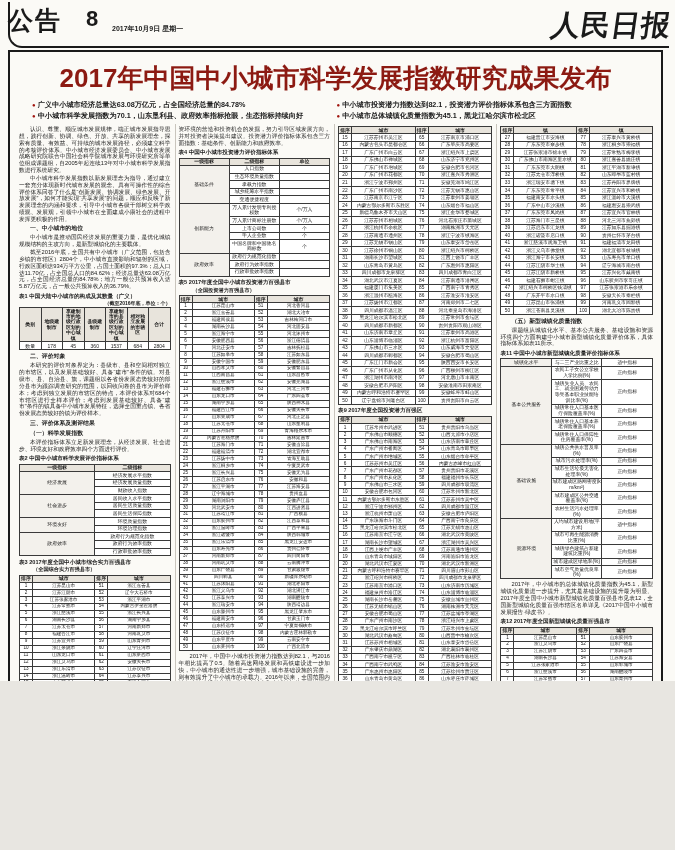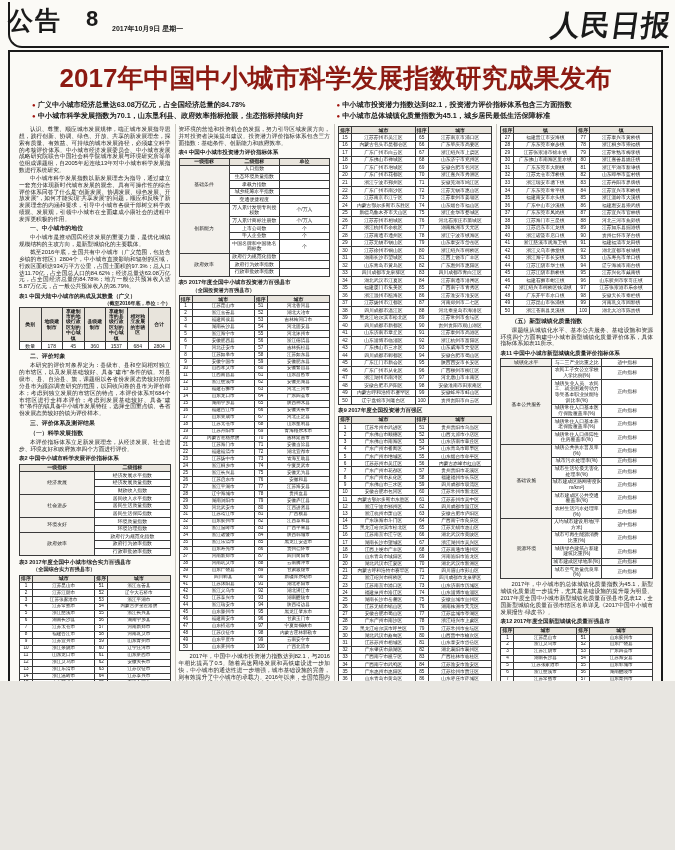--- a/index.html
+++ b/index.html
@@ -73,21 +73,21 @@
   <div id="pagedate">2017年10月9日 星期一</div>
   <div id="masthead">人民日报</div>
 
   <div id="mainbox">
     <div id="headline">2017年中国中小城市科学发展指数研究成果发布</div>
 
     <div id="bullets">
       <div class="bullet"><span class="dot">●</span><span>广义中小城市经济总量达63.08万亿元，占全国经济总量的84.78%</span></div>
       <div class="bullet"><span class="dot">●</span><span>中小城市投资潜力指数达到82.1，投资潜力评价指标体系包含三方面指数</span></div>
       <div class="bullet"><span class="dot">●</span><span>中小城市科学发展指数为70.1，山东垦利县、政府效率指标抢眼，生态指标持续向好</span></div>
-      <div class="bullet"><span class="dot">●</span><span>中小城市总体城镇化质量指数为45.1，城乡居民最低生活保障标准</span></div>
+      <div class="bullet"><span class="dot">●</span><span>中小城市总体城镇化质量指数为45.1，黑龙江哈尔滨市松北区</span></div>
     </div>
 
     <div id="cols">
 
       <div class="col" id="col1">
         <p class="para">认识、尊重、顺应城市发展规律，端正城市发展指导思想，践行创新、协调、绿色、开放、共享的新发展理念，探索有质量、有效益、可持续的城市发展路径，必须建立科学的考核评价体系。中小城市经济发展委员会、中小城市发展战略研究院联合中国社会科学院城市发展与环境研究所等单位组成课题组，自2005年起连续13年对中小城市科学发展指数进行系统研究。</p>
         <p class="para">中小城市科学发展指数以新发展理念为指导，通过建立一套充分体现新时代城市发展的观念、具有可操作性的综合评价体系回答了什么是“创新发展、协调发展、绿色发展、开放发展”，如何才能实现“共享发展”的问题，顺应和反映了新发展理念的内涵和要求，引导中小城市各级干部树立科学政绩观、发展观，引领中小城市在全面建成小康社会的进程中发挥更积极的作用。</p>
         <div class="hd">一、中小城市的地位</div>
         <p class="para">中小城市是推动国民经济发展的重要力量，是优化城镇规模结构的主攻方向，是新型城镇化的主要载体。</p>
         <p class="para">截至2016年底，全国共有中小城市（广义范围，包括含乡镇的市辖区）2804个，中小城市直接影响和辐射的区域，行政区面积达934万平方公里，占国土面积的97.3%；总人口达11.70亿，占全国总人口的84.62%；经济总量达63.08万亿元，占全国经济总量的84.78%；地方一般公共预算收入达5.87万亿元，占一般公共预算收入的36.79%。</p>

